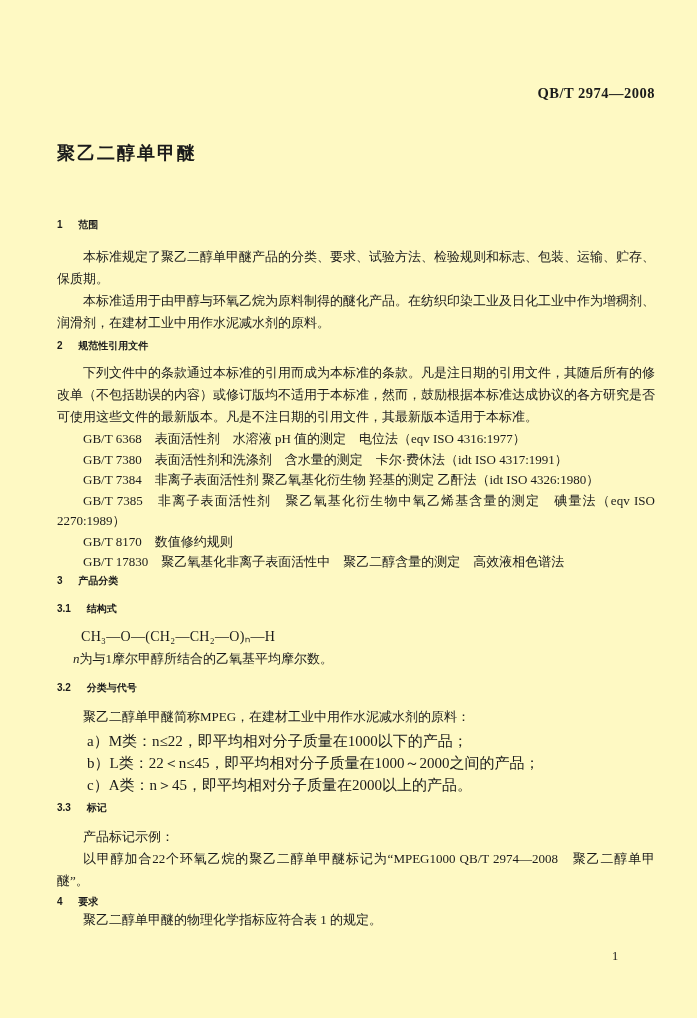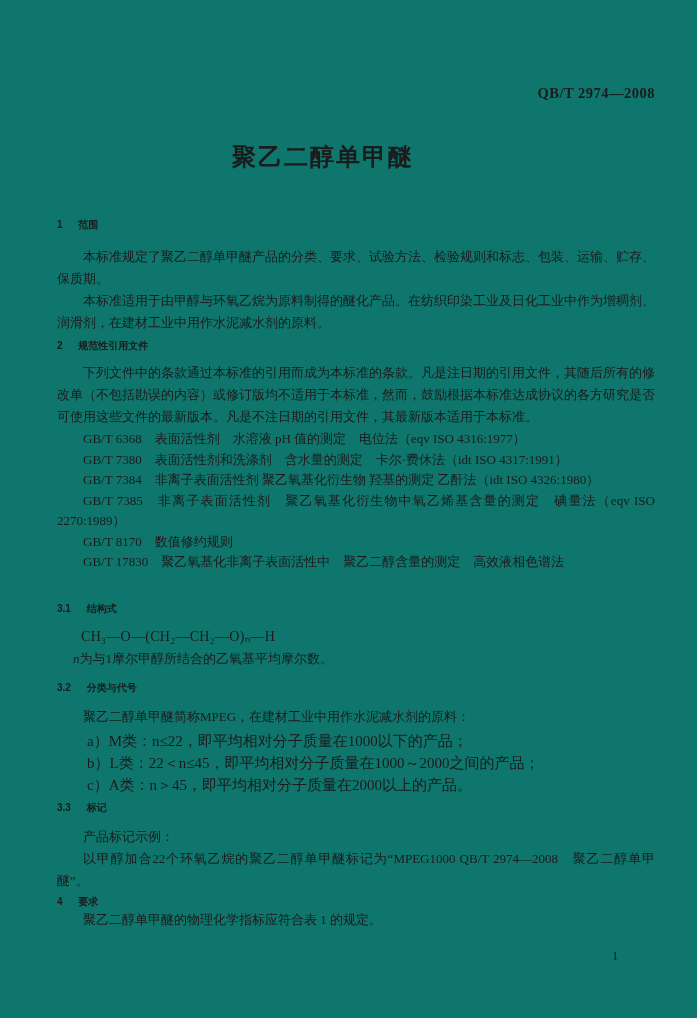--- a/index.html
+++ b/index.html
@@ -1,21 +1,21 @@
 <!DOCTYPE html>
 <html><head>
 <meta charset="utf-8">
 <style>
   html, body { margin: 0; padding: 0; background: #e8e8e8; }
   .page {
     position: relative;
     width: 697px;
     height: 1018px;
     margin: 0 auto;
-    background: #0f766e;
+    background: #fef9c3;
     color: #1b1b1b;
     font-family: "Liberation Serif", serif;
     overflow: hidden;
   }
   .abs {
     position: absolute;
     left: 57px;
     width: 598px;
     box-sizing: border-box;
   }
@@ -24,24 +24,23 @@
     text-align: right;
     font-family: "Liberation Serif", serif;
     font-weight: bold;
     font-size: 14.5px;
     letter-spacing: 0.5px;
   }
   .doc-title {
     top: 141px;
     margin: 0;
     padding-right: 66px;
-    text-align: center;
     font-family: "Liberation Sans", sans-serif;
     font-weight: bold;
-    font-size: 24px;
+    font-size: 18px;
     letter-spacing: 2px;
   }
   .sec-h {
     font-family: "Liberation Sans", sans-serif;
     font-weight: bold;
     font-size: 10px;
     line-height: 18px;
   }
   .sec-h .num { display: inline-block; margin-right: 13px; }
   .body-p {
@@ -107,20 +106,24 @@
   <p class="abs body-p" style="top:362px">下列文件中的条款通过本标准的引用而成为本标准的条款。凡是注日期的引用文件，其随后所有的修改单（不包括勘误的内容）或修订版均不适用于本标准，然而，鼓励根据本标准达成协议的各方研究是否可使用这些文件的最新版本。凡是不注日期的引用文件，其最新版本适用于本标准。</p>
   <div class="abs refs" style="top:429px">
     <p>GB/T 6368　表面活性剂　水溶液 pH 值的测定　电位法（eqv ISO 4316:1977）</p>
     <p>GB/T 7380　表面活性剂和洗涤剂　含水量的测定　卡尔·费休法（idt ISO 4317:1991）</p>
     <p>GB/T 7384　非离子表面活性剂 聚乙氧基化衍生物 羟基的测定 乙酐法（idt ISO 4326:1980）</p>
     <p>GB/T 7385　非离子表面活性剂　聚乙氧基化衍生物中氧乙烯基含量的测定　碘量法（eqv ISO 2270:1989）</p>
     <p>GB/T 8170　数值修约规则</p>
     <p>GB/T 17830　聚乙氧基化非离子表面活性中　聚乙二醇含量的测定　高效液相色谱法</p>
   </div>
 
+  <div class="abs sec-h" style="top:572px">
+    <span class="num">3</span>
+    <span>产品分类</span>
+  </div>
 
   <div class="abs sec-h" style="top:600px">
     <span class="num">3.1</span>
     <span>结构式</span>
   </div>
   <p class="abs formula" style="top:626px">CH₃—O—(CH₂—CH₂—O)ₙ—H</p>
   <p class="abs note" style="top:649px"><span class="var">n</span><span>为与1摩尔甲醇所结合的乙氧基平均摩尔数。</span></p>
 
   <div class="abs sec-h" style="top:679px">
     <span class="num">3.2</span>

